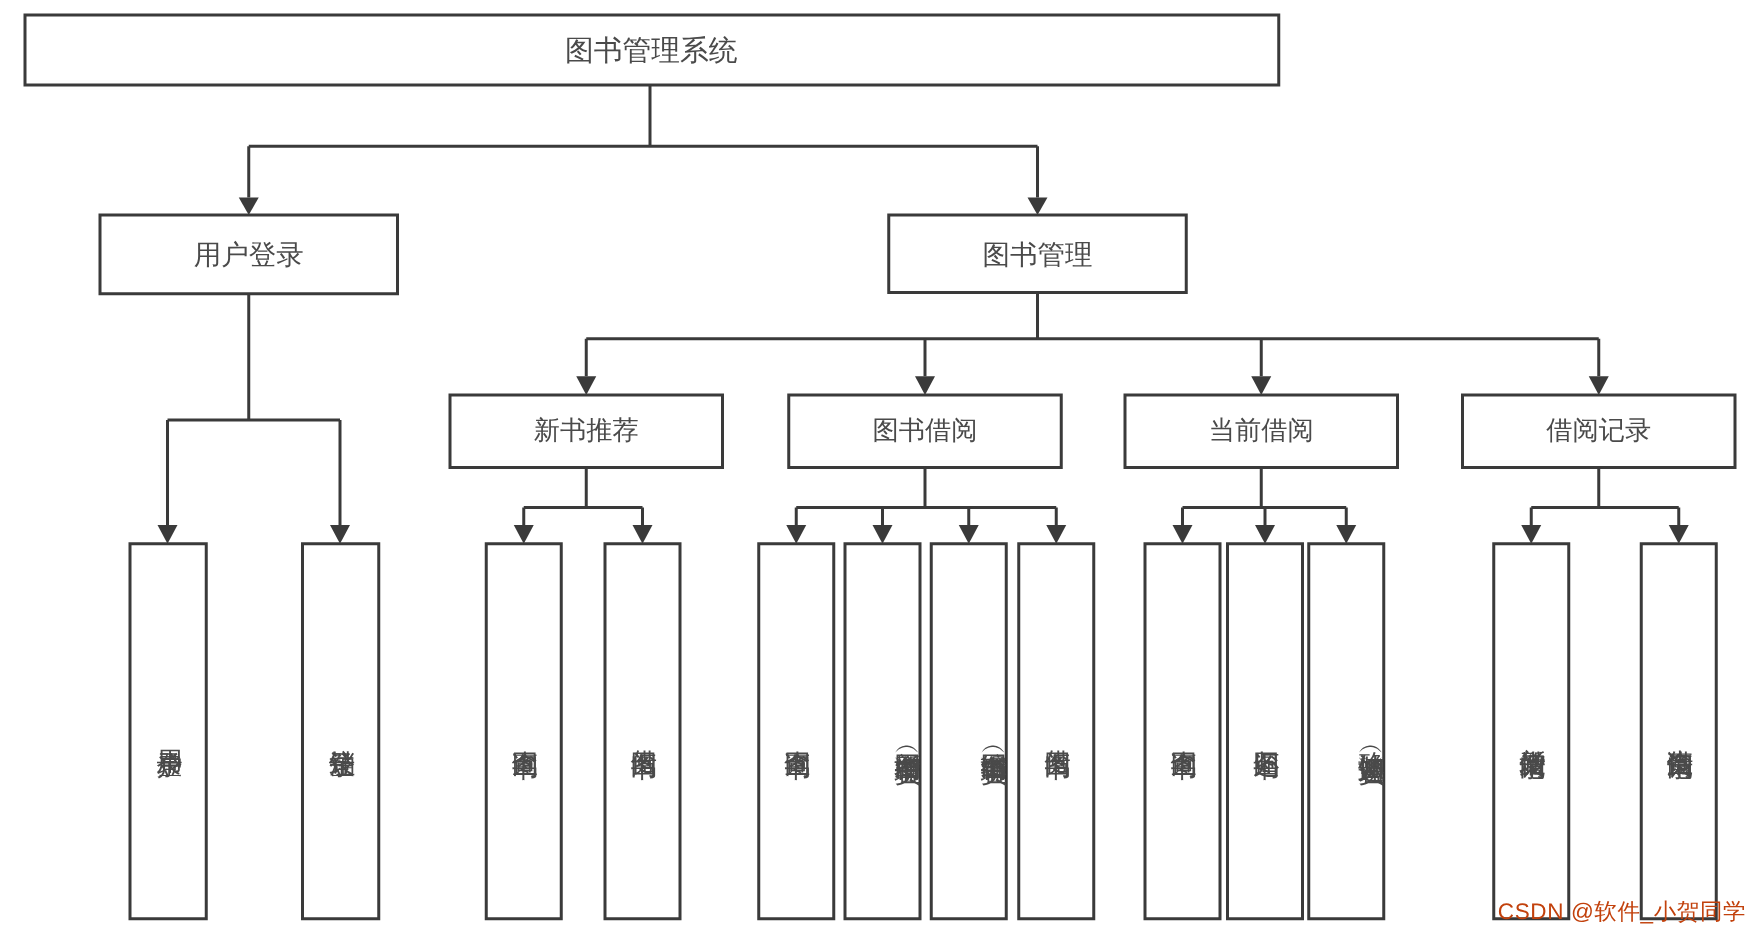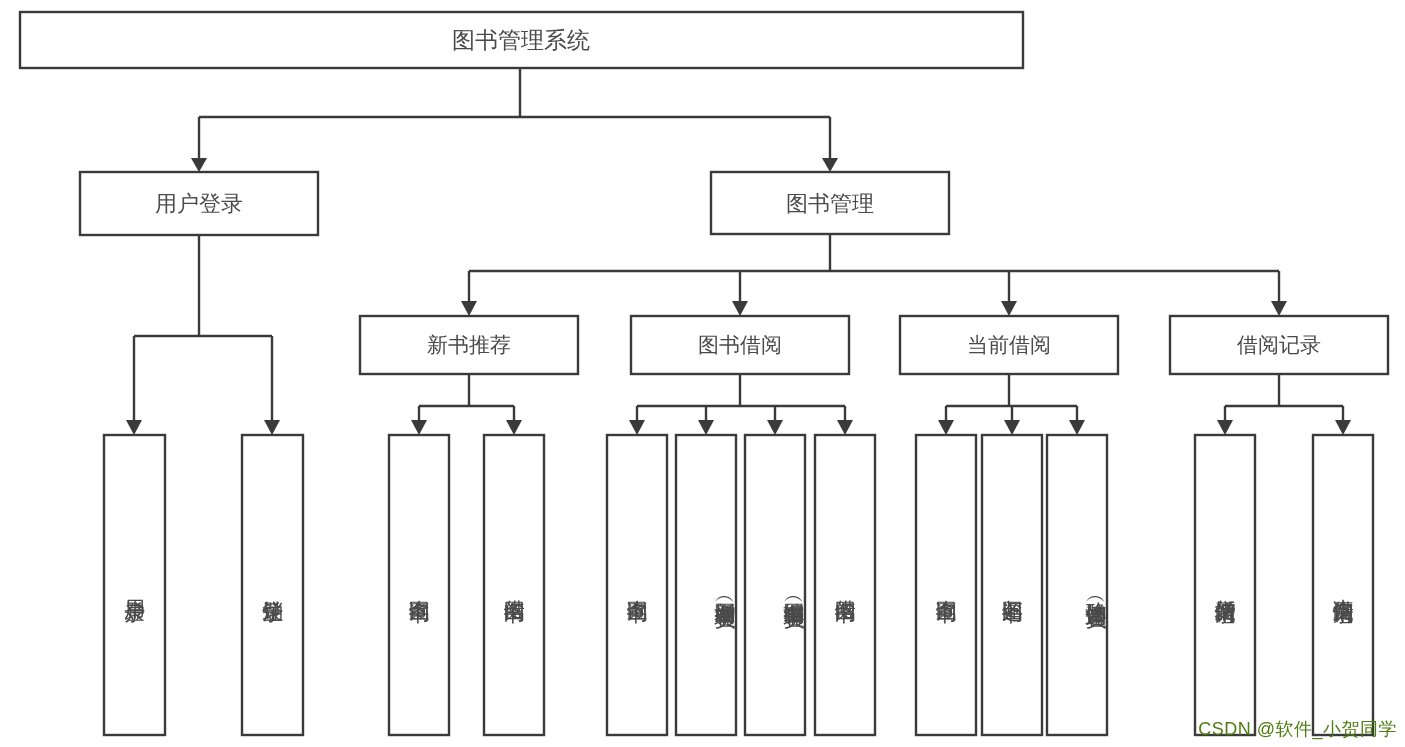--- a/index.html
+++ b/index.html
@@ -65,21 +65,21 @@
     align-items: flex-start;
     justify-content: center;
     pointer-events: none;
     user-select: none;
   }
   .leaf-label.centered { align-items: center; }
   .watermark {
     position: absolute;
     right: 8px;
     bottom: 6px;
-    color: #4d7c0f;
+    color: #c2410c;
     font-size: 18px;
     font-family: "Liberation Sans", "DejaVu Sans", sans-serif;
     letter-spacing: 0.5px;
     white-space: nowrap;
   }
 </style>
 </head>
 <body>
 
 <div id="diagram-root">

